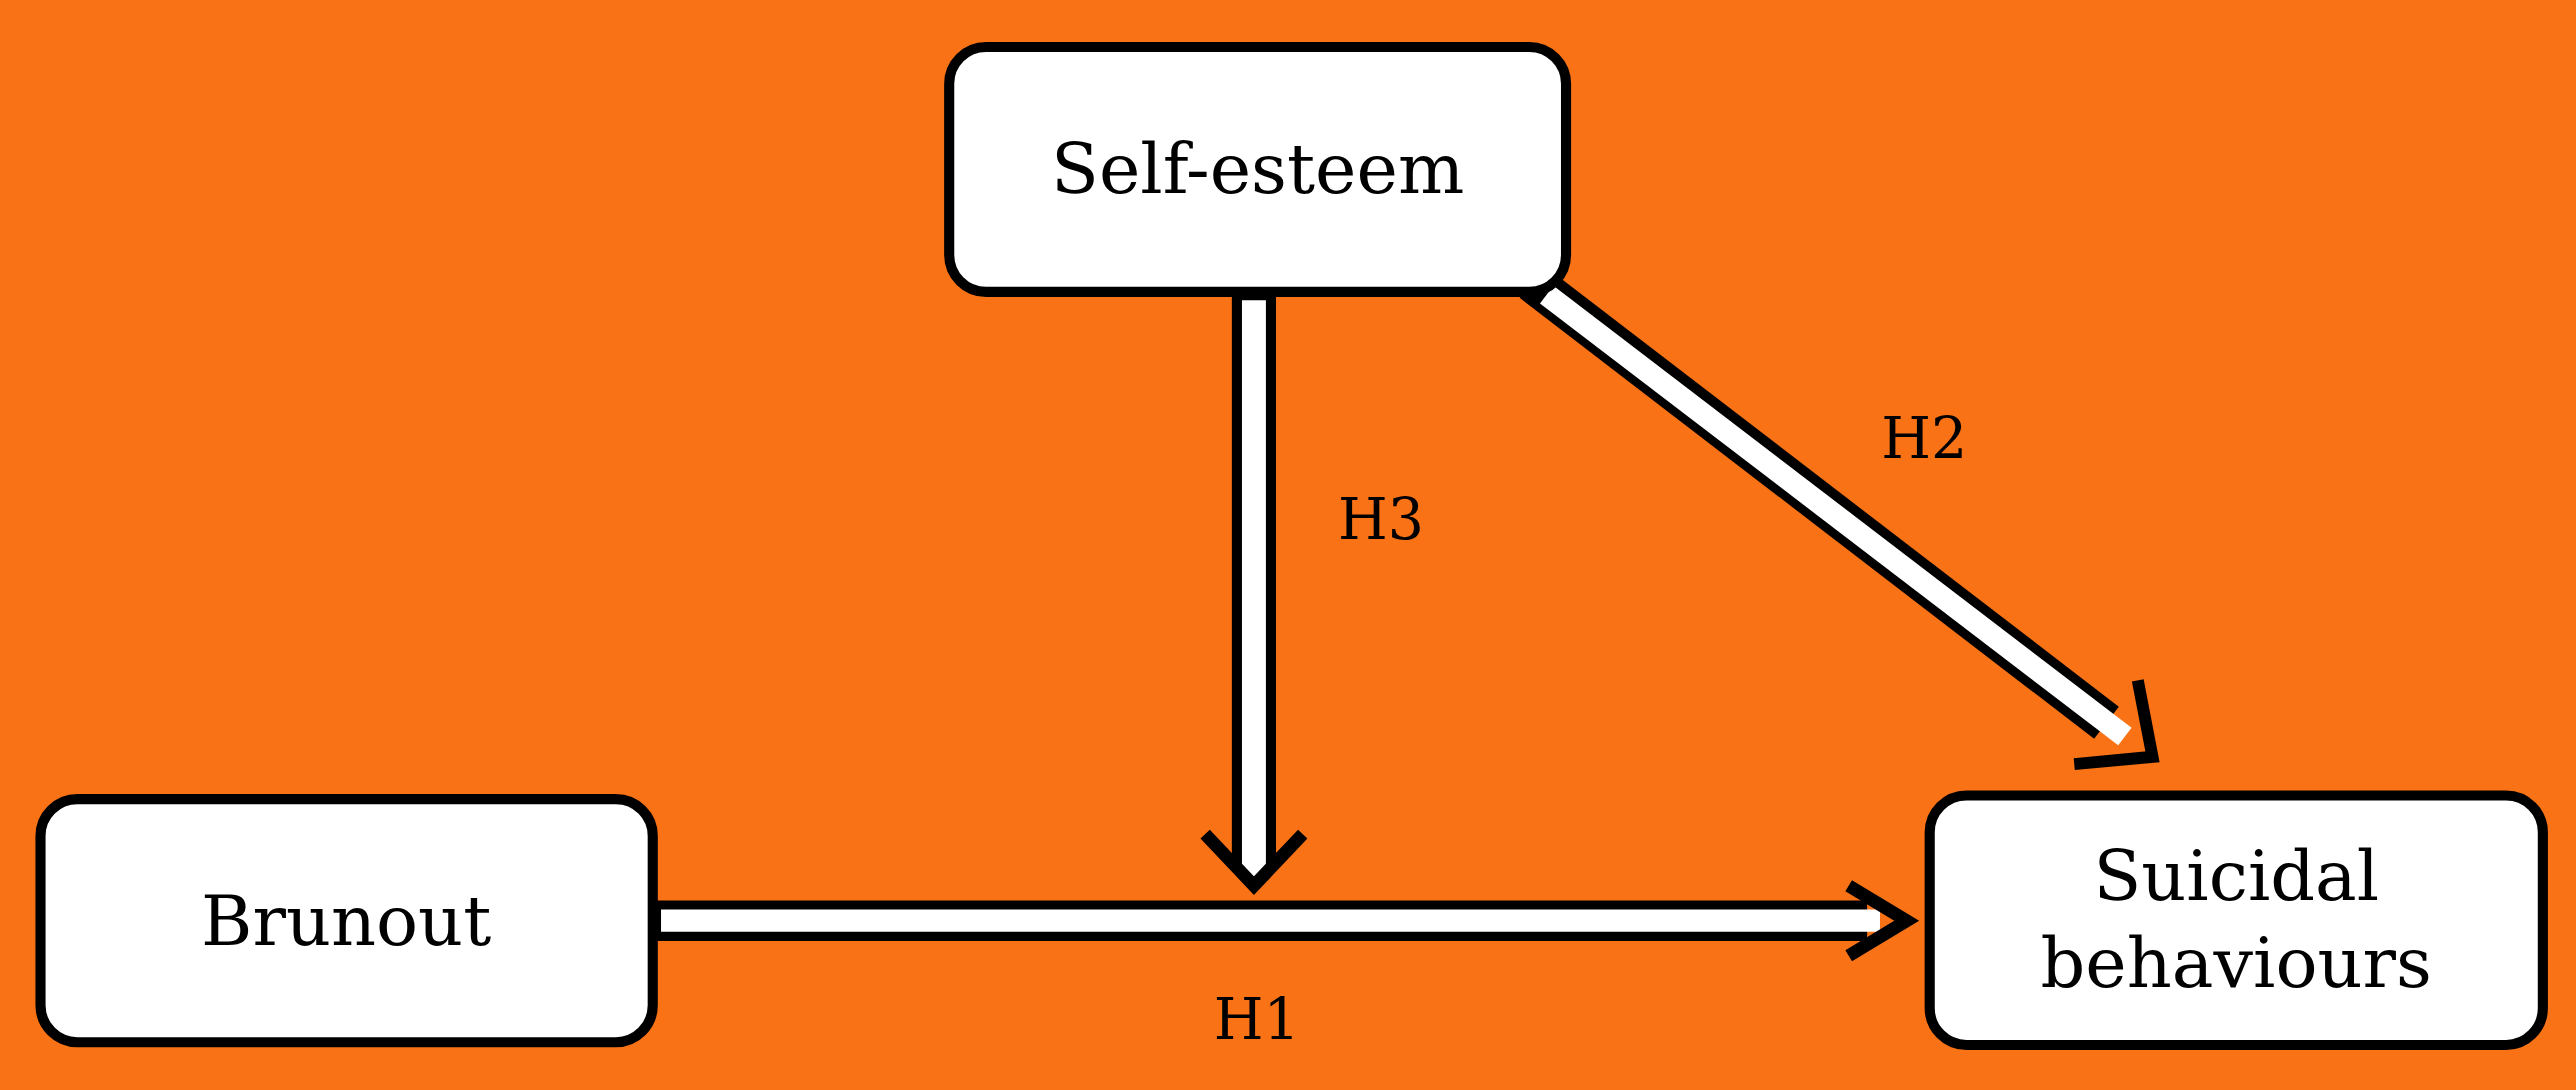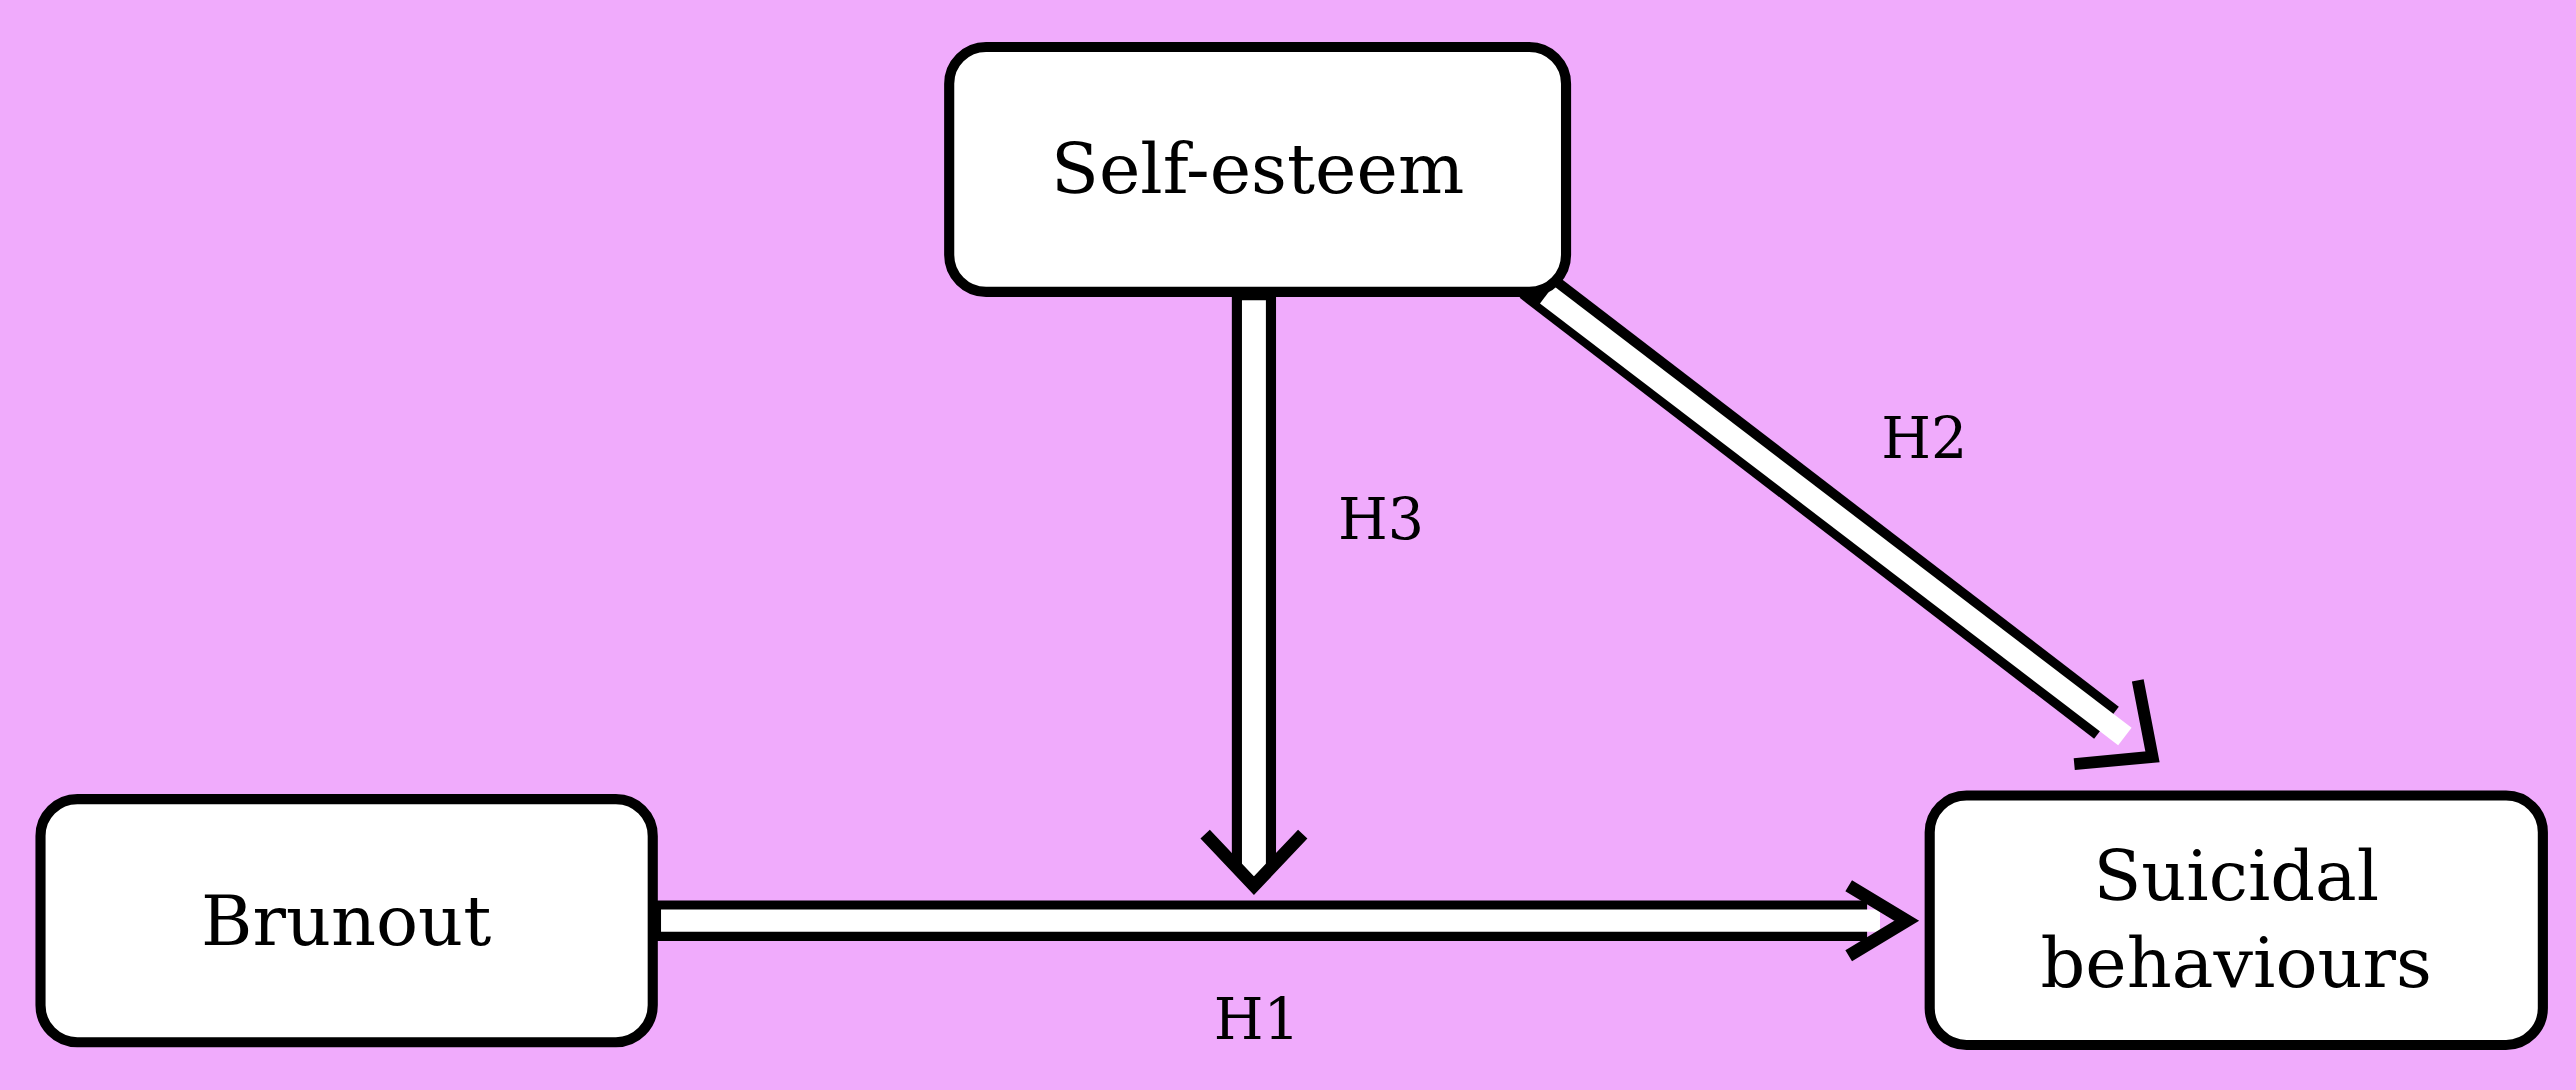--- a/index.html
+++ b/index.html
@@ -3,21 +3,21 @@
 <meta charset="utf-8">
 <style>
   html, body {
     margin: 0;
     padding: 0;
     background: #ffffff;
   }
   .figure-canvas {
     width: 2576px;
     height: 1091px;
-    background: #f0abfc;
+    background: #f97316;
     position: relative;
     overflow: hidden;
   }
   svg { display: block; }
   .node-box {
     fill: #ffffff;
     stroke: #000000;
     stroke-width: 11;
   }
   .shaft-outer {

